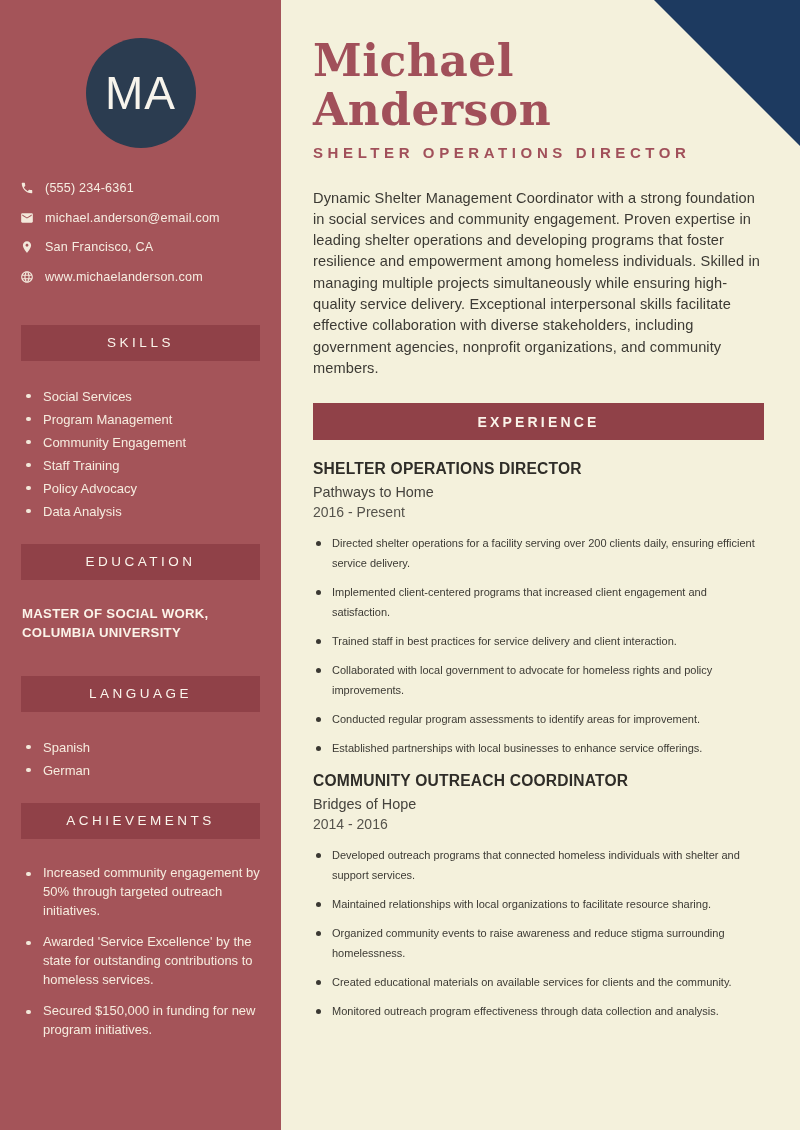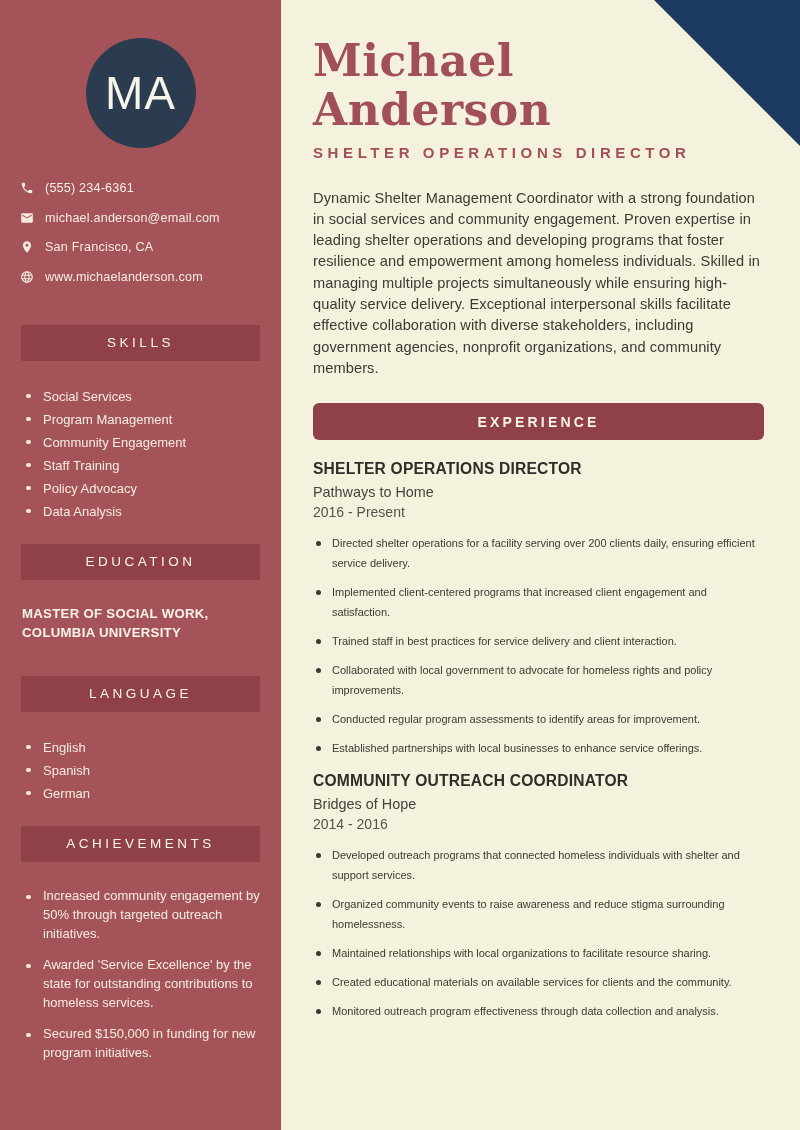--- a/index.html
+++ b/index.html
@@ -88,21 +88,21 @@
     margin-top:9px;font-size:15px;font-weight:700;letter-spacing:4.6px;
     color:var(--title-color);
   }
   .summary{
     margin-top:27px;font-size:14.6px;line-height:21.3px;color:var(--body-text);
     letter-spacing:.1px;
   }
   .exp-bar{
     margin-top:24px;height:37px;background:var(--box-bg);
     display:flex;align-items:center;justify-content:center;
-    font-size:14px;font-weight:700;letter-spacing:3.2px;color:#faf3e9;border-radius:6px;
+    font-size:14px;font-weight:700;letter-spacing:3.2px;color:#faf3e9;
   }
   .job{margin-top:20px;}
   .job + .job{margin-top:14px;}
   .job-title{
     font-size:15.6px;font-weight:700;letter-spacing:.2px;color:var(--heading-text);
   }
   .job-company{margin-top:6px;font-size:14.4px;color:#45433d;}
   .job-dates{margin-top:4px;font-size:14px;color:var(--muted-text);}
   .job-bullets{list-style:none;margin-top:13px;}
   .job-bullets li{
@@ -176,21 +176,20 @@
     <div class="side-box education">
       <span>EDUCATION</span>
     </div>
     <div class="edu-degree">MASTER OF SOCIAL WORK, COLUMBIA UNIVERSITY</div>
 
     <div class="side-box language">
       <span>LANGUAGE</span>
     </div>
     <ul class="side-list">
 
-    <li>English</li>
         <li>Spanish</li>
         <li>German</li>
       </ul>
 
     <div class="side-box achievements">
       <span>ACHIEVEMENTS</span>
     </div>
     <ul class="side-list wrap">
 
     <li>Increased community engagement by 50% through targeted outreach initiatives.</li>
@@ -227,21 +226,21 @@
         </ul>
     </section>
 
     <section class="job">
       <div class="job-title">COMMUNITY OUTREACH COORDINATOR</div>
       <div class="job-company">Bridges of Hope</div>
       <div class="job-dates">2014 - 2016</div>
       <ul class="job-bullets">
 
       <li>Developed outreach programs that connected homeless individuals with shelter and support services.</li>
+          <li>Maintained relationships with local organizations to facilitate resource sharing.</li>
           <li>Organized community events to raise awareness and reduce stigma surrounding homelessness.</li>
-          <li>Maintained relationships with local organizations to facilitate resource sharing.</li>
           <li>Created educational materials on available services for clients and the community.</li>
           <li>Monitored outreach program effectiveness through data collection and analysis.</li>
         </ul>
     </section>
 
   </main>
 </div>
 
 </body></html>

